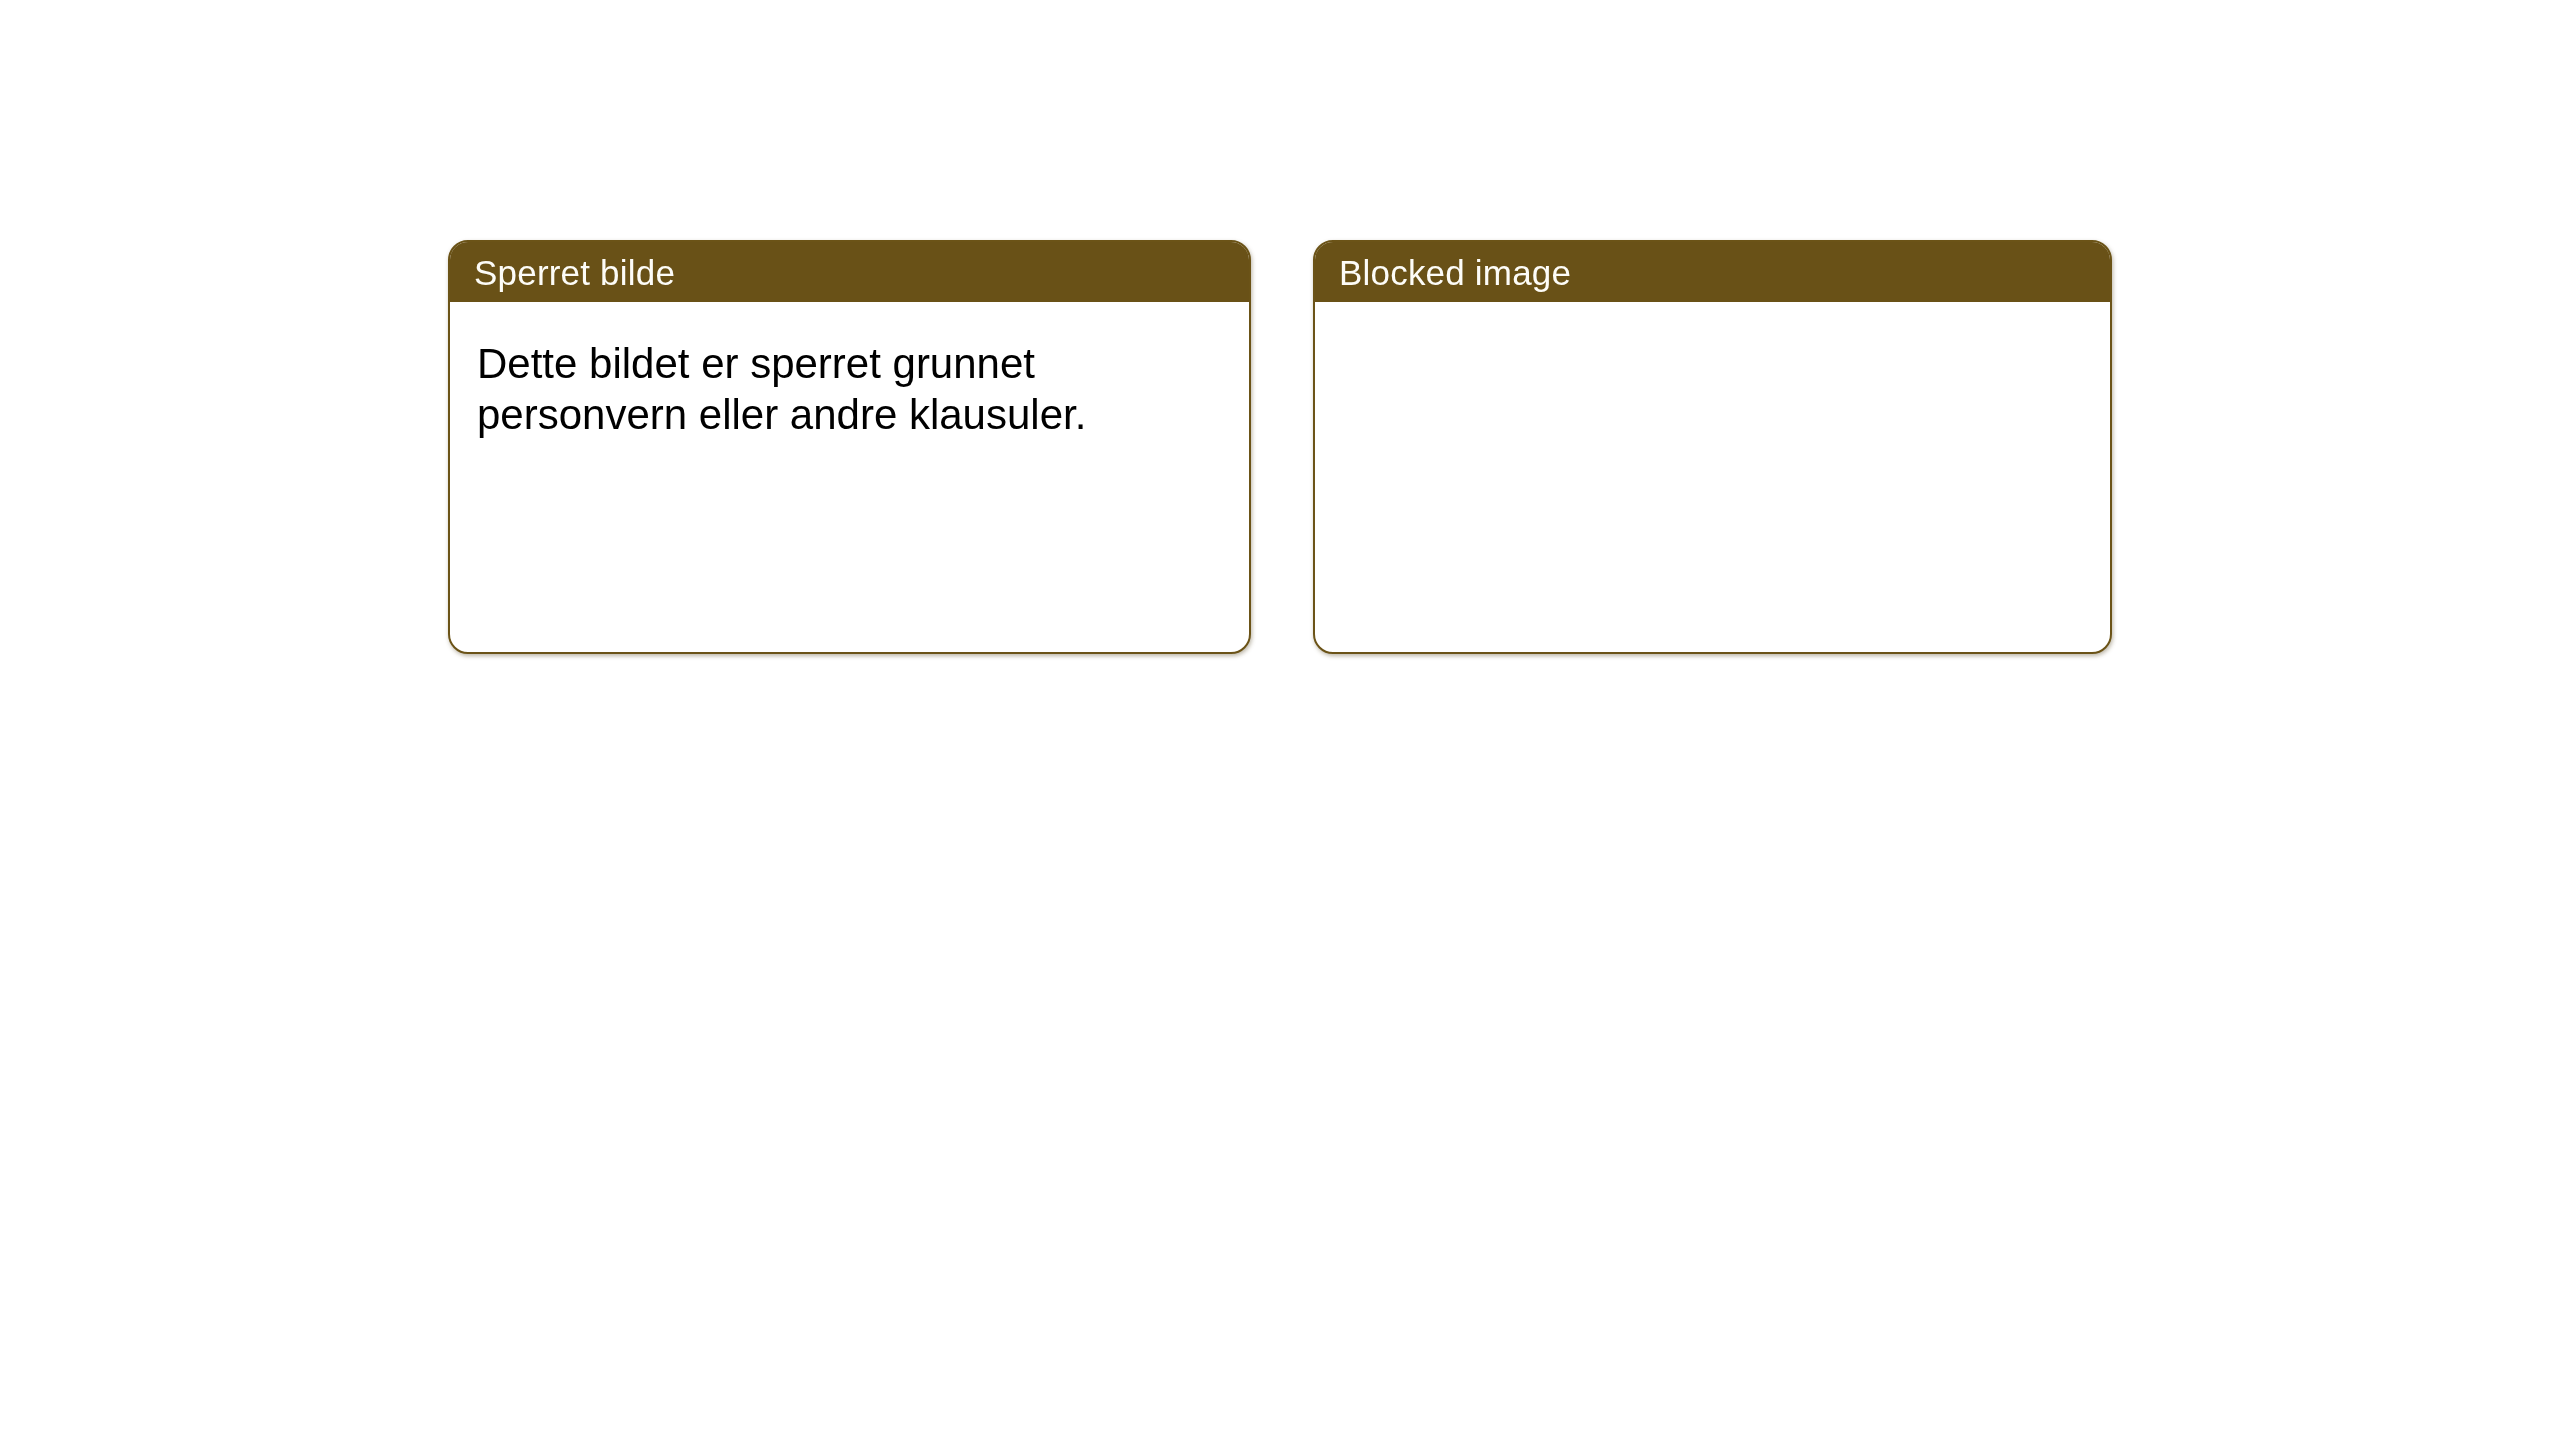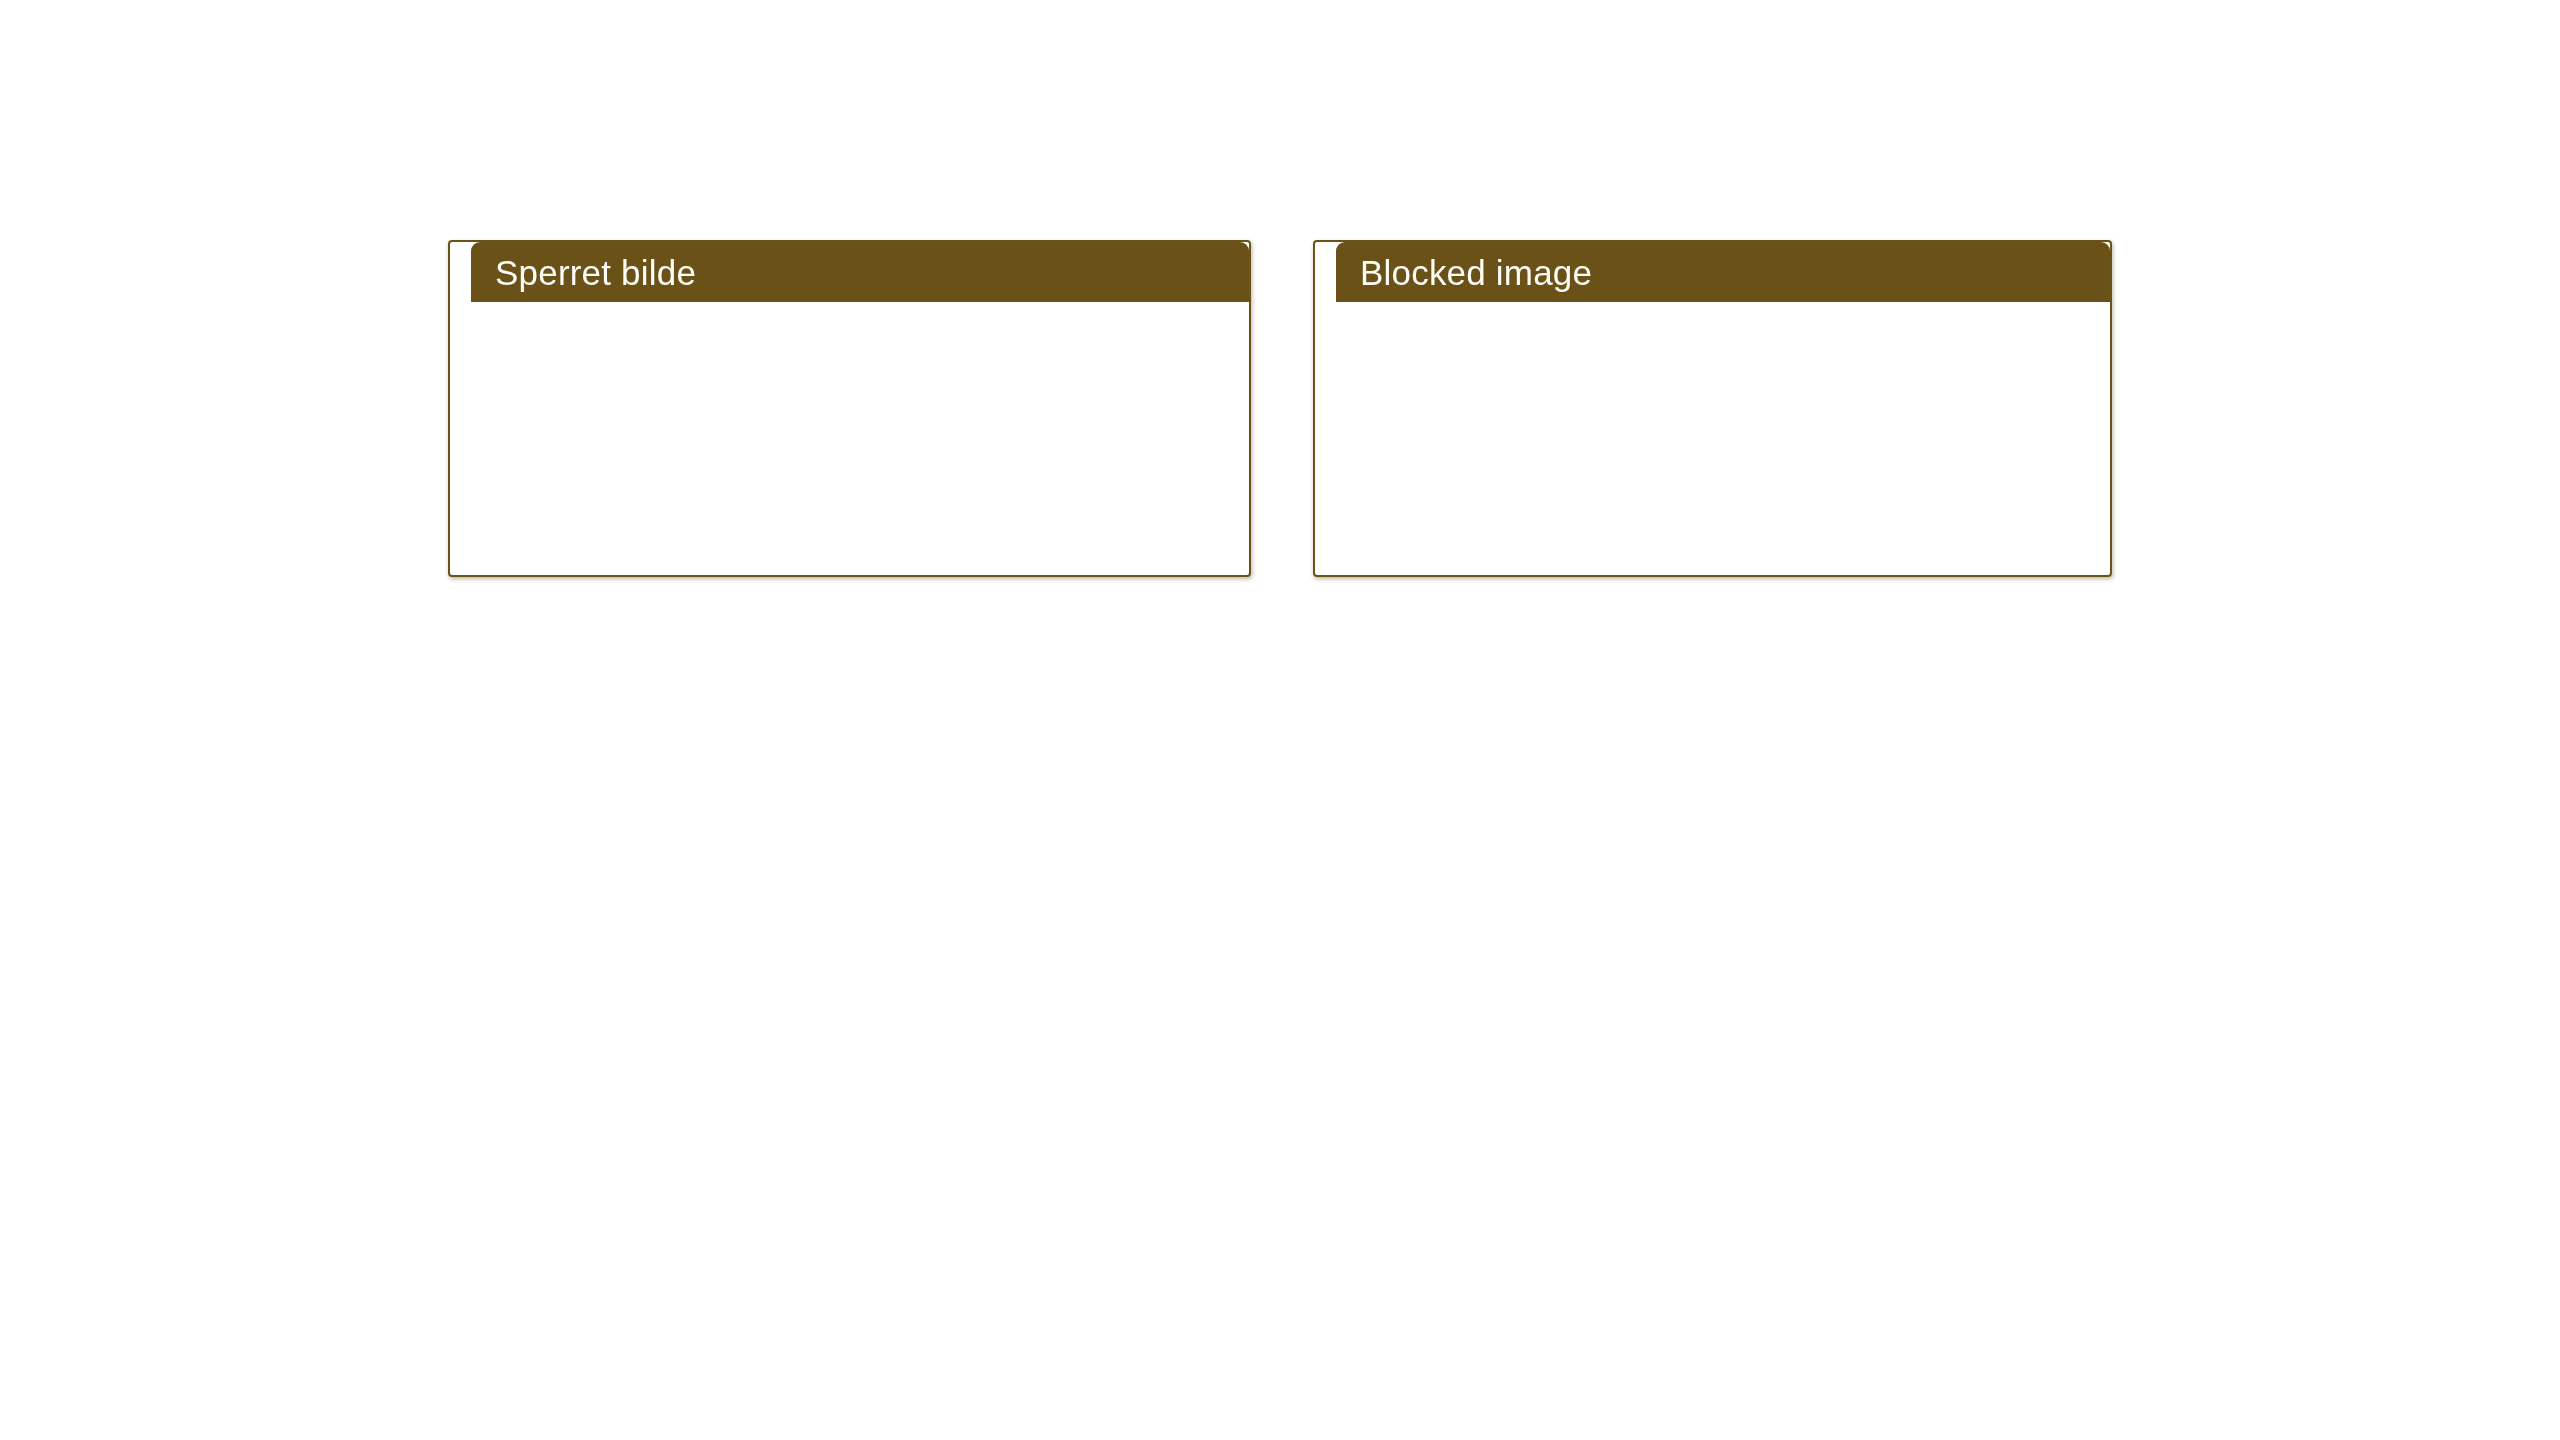--- a/index.html
+++ b/index.html
@@ -10,28 +10,27 @@
     width: 2560px;
     height: 1440px;
     position: relative;
     overflow: hidden;
     background: var(--page-bg, #ffffff);
     font-family: "Liberation Sans", "DejaVu Sans", sans-serif;
   }
   .card {
     position: absolute;
     top: 240px;
-    height: 337px;
+    height: 414px;
     box-sizing: border-box;
     background: var(--card-bg, #ffffff);
     border: 2px solid var(--card-border, #6b5317);
-    border-radius: 4px;
+    border-radius: 20px;
     box-shadow: 1px 2px 4px rgba(105, 92, 58, 0.45);
     overflow: hidden;
-    padding-left: 21px;
   }
   .card-left  { left: 448px;  width: 803px; }
   .card-right { left: 1313px; width: 799px; }
   .card-header {
     height: 60px;
     background: var(--header-bg, #695117);
     border-radius: 9px 9px 0 0;
     display: flex;
     align-items: center;
     padding: 0 24px;
@@ -52,20 +51,22 @@
 </style>
 </head>
 <body>
 
 <main>
 
   <section class="card card-left">
     <header class="card-header">
       <span class="card-title">Sperret bilde</span>
     </header>
+    <div class="card-body">Dette bildet er sperret grunnet
+personvern eller andre klausuler.</div>
   </section>
 
   <section class="card card-right">
     <header class="card-header">
       <span class="card-title">Blocked image</span>
     </header>
   </section>
 
 </main>
 

